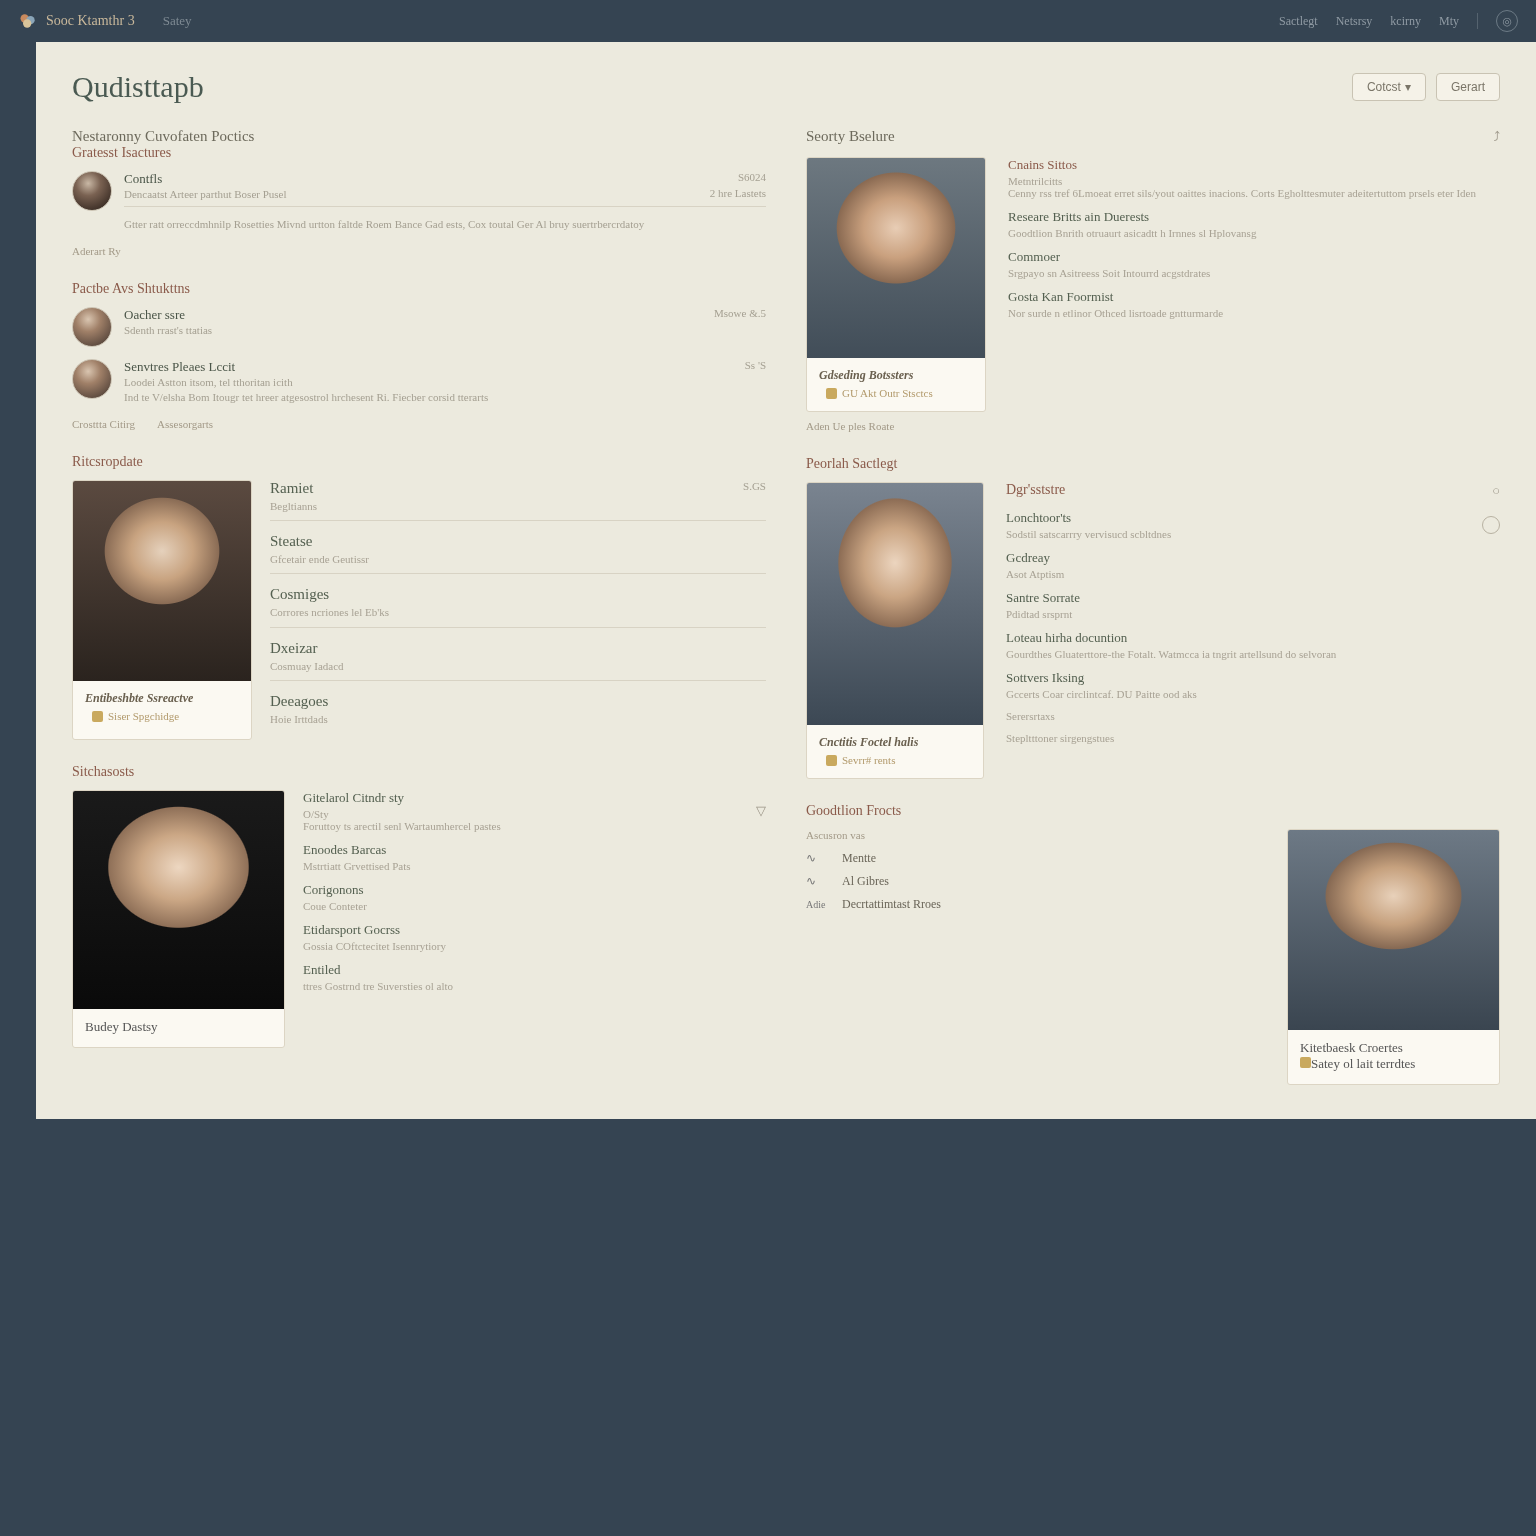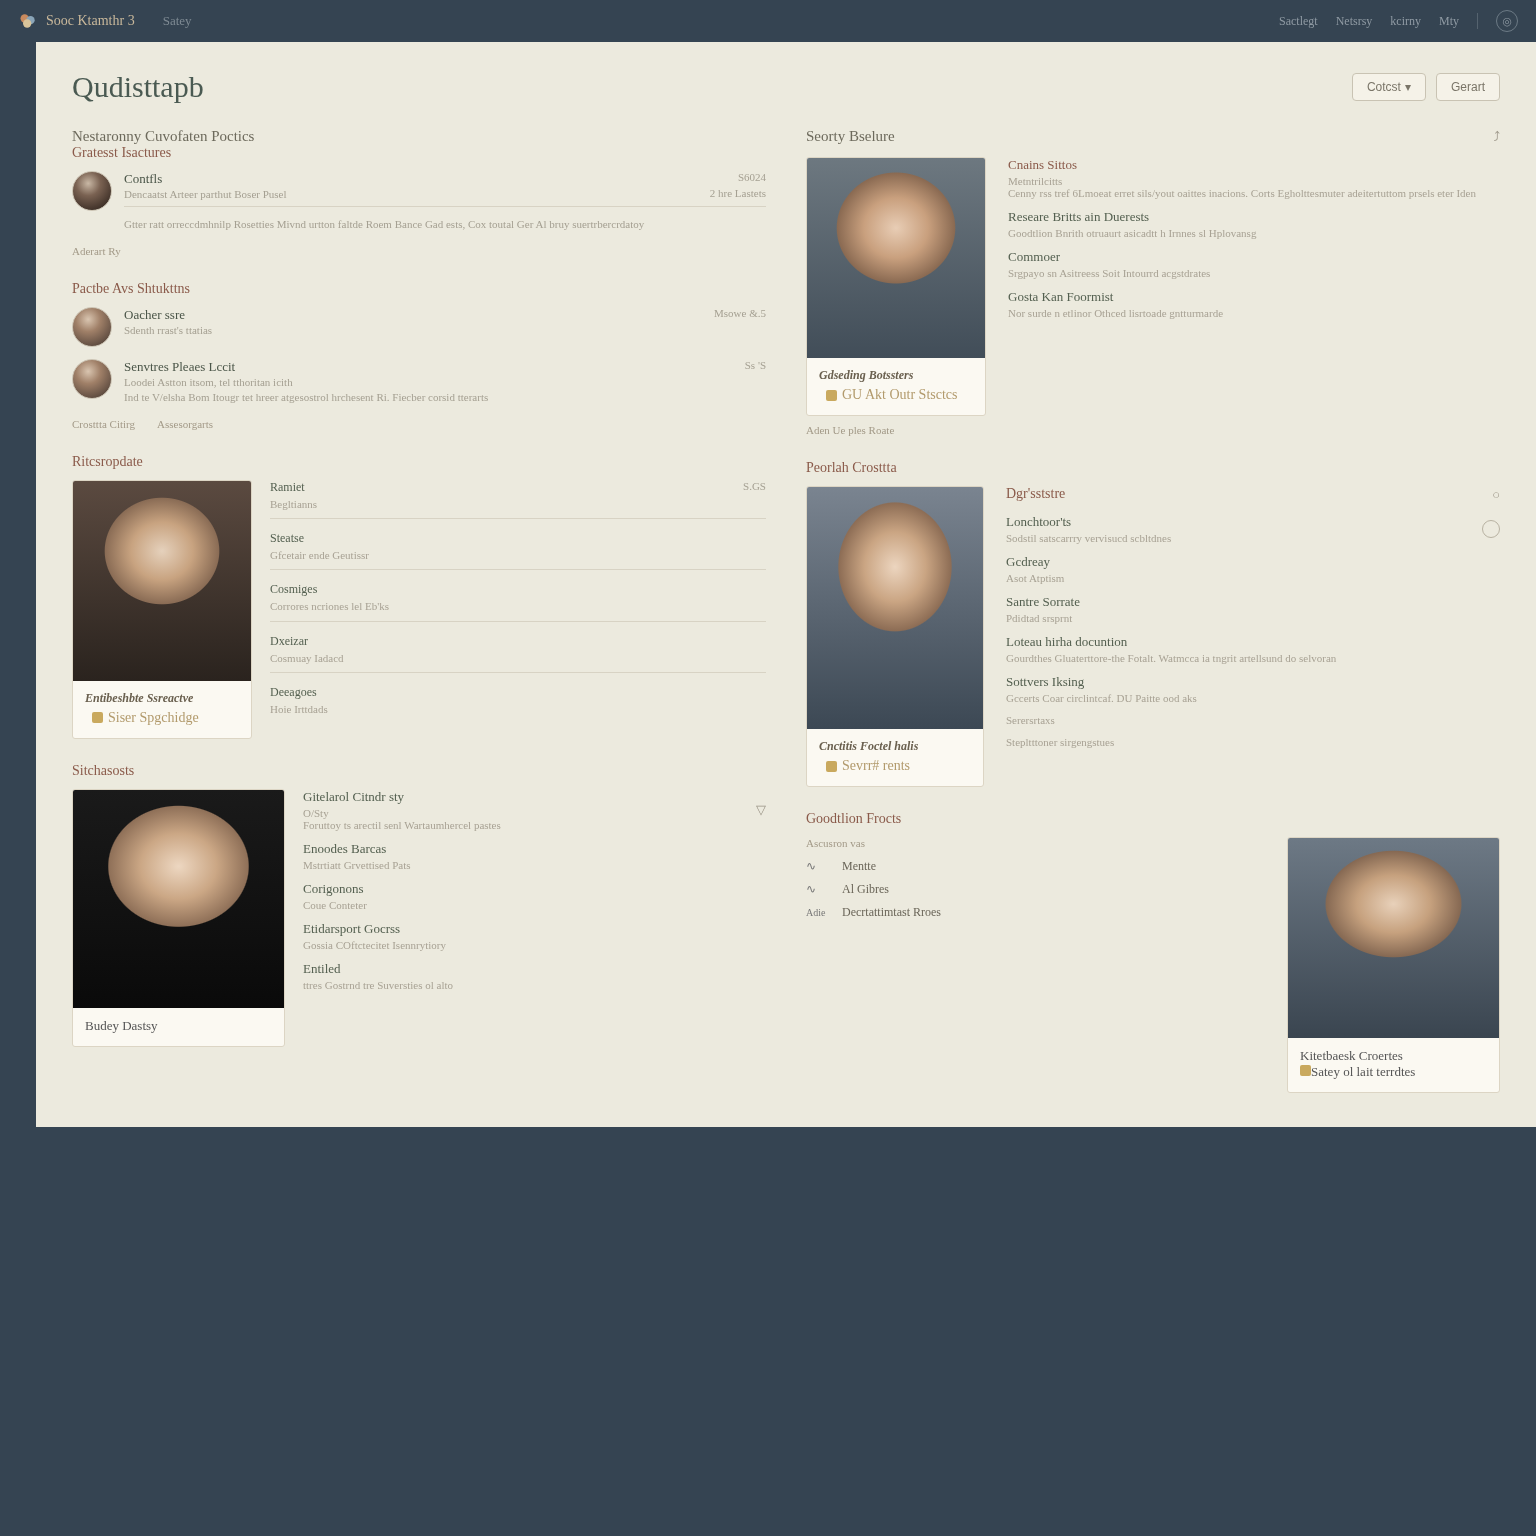--- a/index.html
+++ b/index.html
@@ -77,25 +77,25 @@
   .card {
     background:#fbf9f2; border:1px solid #dcd5c4; border-radius:3px;
     width: 180px; flex-shrink:0; overflow:hidden;
   }
   .card .photo {
     height: 200px; width:100%;
     background: radial-gradient(circle at 50% 30%, #e8d8c5 0%, #b89578 30%, #7a5d4a 60%, #3d332b 100%);
   }
   .card .cap { padding:10px 12px 12px; }
   .card .cap .nm { color:#6a604f; font-size:12px; font-weight:bold; margin-bottom:4px;font-style:italic; }
-  .card .cap .ln2 { color:#b29a6c; font-size:14px; display:flex; align-items:center; gap:5px;padding-left:7px; }
+  .card .cap .ln2 { color:#b29a6c; font-size:11px; display:flex; align-items:flex-end; gap:5px;padding-left:7px; }
   .cap-ico { width:11px; height:11px; background:#c9a95e; border-radius:2px; display:inline-block; }
 
   .def-list .item { margin-bottom:12px; }
-  .def-list .k { color:#546050; font-size:12px; margin-bottom:2px; }
+  .def-list .k { color:#546050; font-size:15px; margin-bottom:2px; }
   .def-list .v { color:#a8a294; font-size:11px; line-height:1.4; }
   .def-list .metric-r { float:right; color:#a5a092; font-size:11px; }
   .def-list .hr { border:none; border-top:1px solid #d8d3c4; margin:6px 0; }
 
   .pill-list .item { margin-bottom:10px; }
   .pill-list .k { color:#546050; font-size:13px; margin-bottom:2px; }
   .pill-list .v { color:#a8a294; font-size:11px; }
 
   .icon-row { display:flex; align-items:center; gap:10px; margin-bottom:8px; }
   .icon-cell { width:26px; color:#777; font-size:12px; }
@@ -343,21 +343,21 @@
             </div>
             <div class="item">
               <div class="k">Gosta Kan Foormist</div>
               <div class="v">Nor surde n etlinor Othced lisrtoade gntturmarde</div>
             </div>
           </div>
         </div>
       </div>
 
       <div class="block">
-        <h3 class="subsect-title">Peorlah Crosttta</h3>
+        <h3 class="subsect-title">Peorlah Sactlegt</h3>
         <div class="two-col-inner">
           <div class="card" style="width:178px">
             <div class="photo face f2" style="height:242px"></div>
             <div class="cap">
               <div class="nm">Cnctitis Foctel halis</div>
               <div class="ln2">
                   <span class="cap-ico"></span>
                   <span>Sevrr# rents</span>
                 </div>
             </div>

